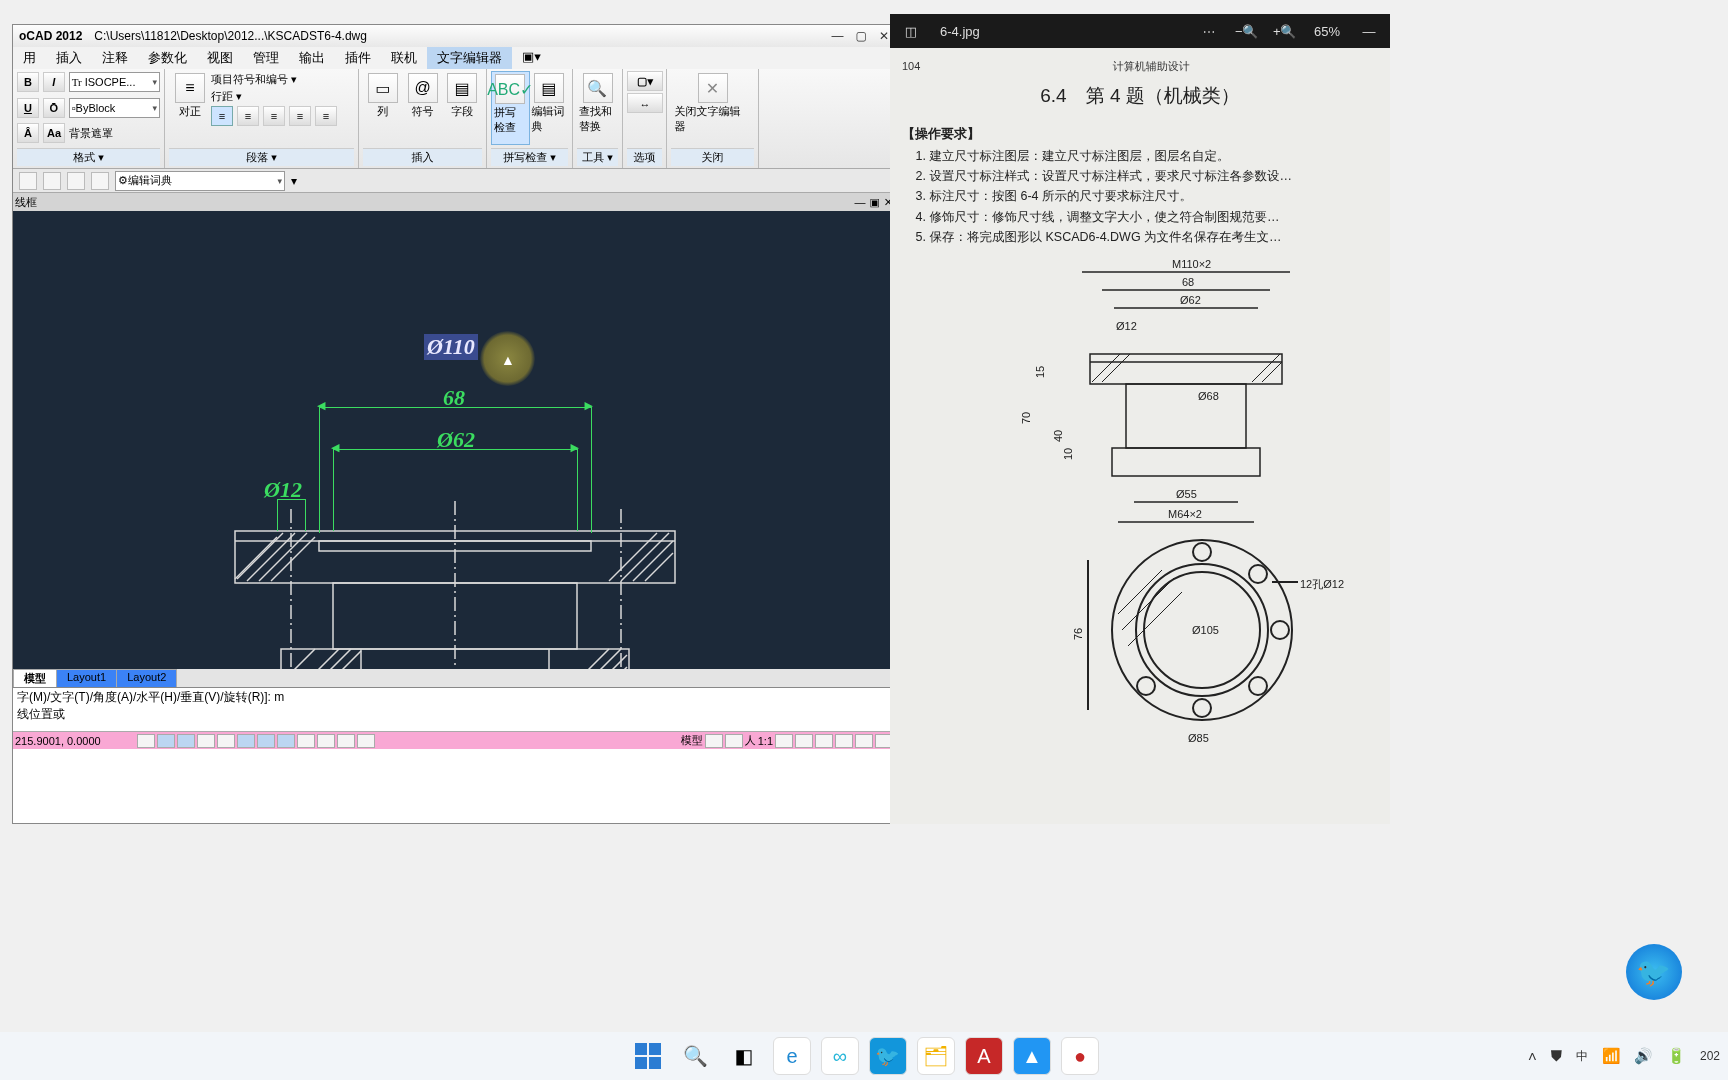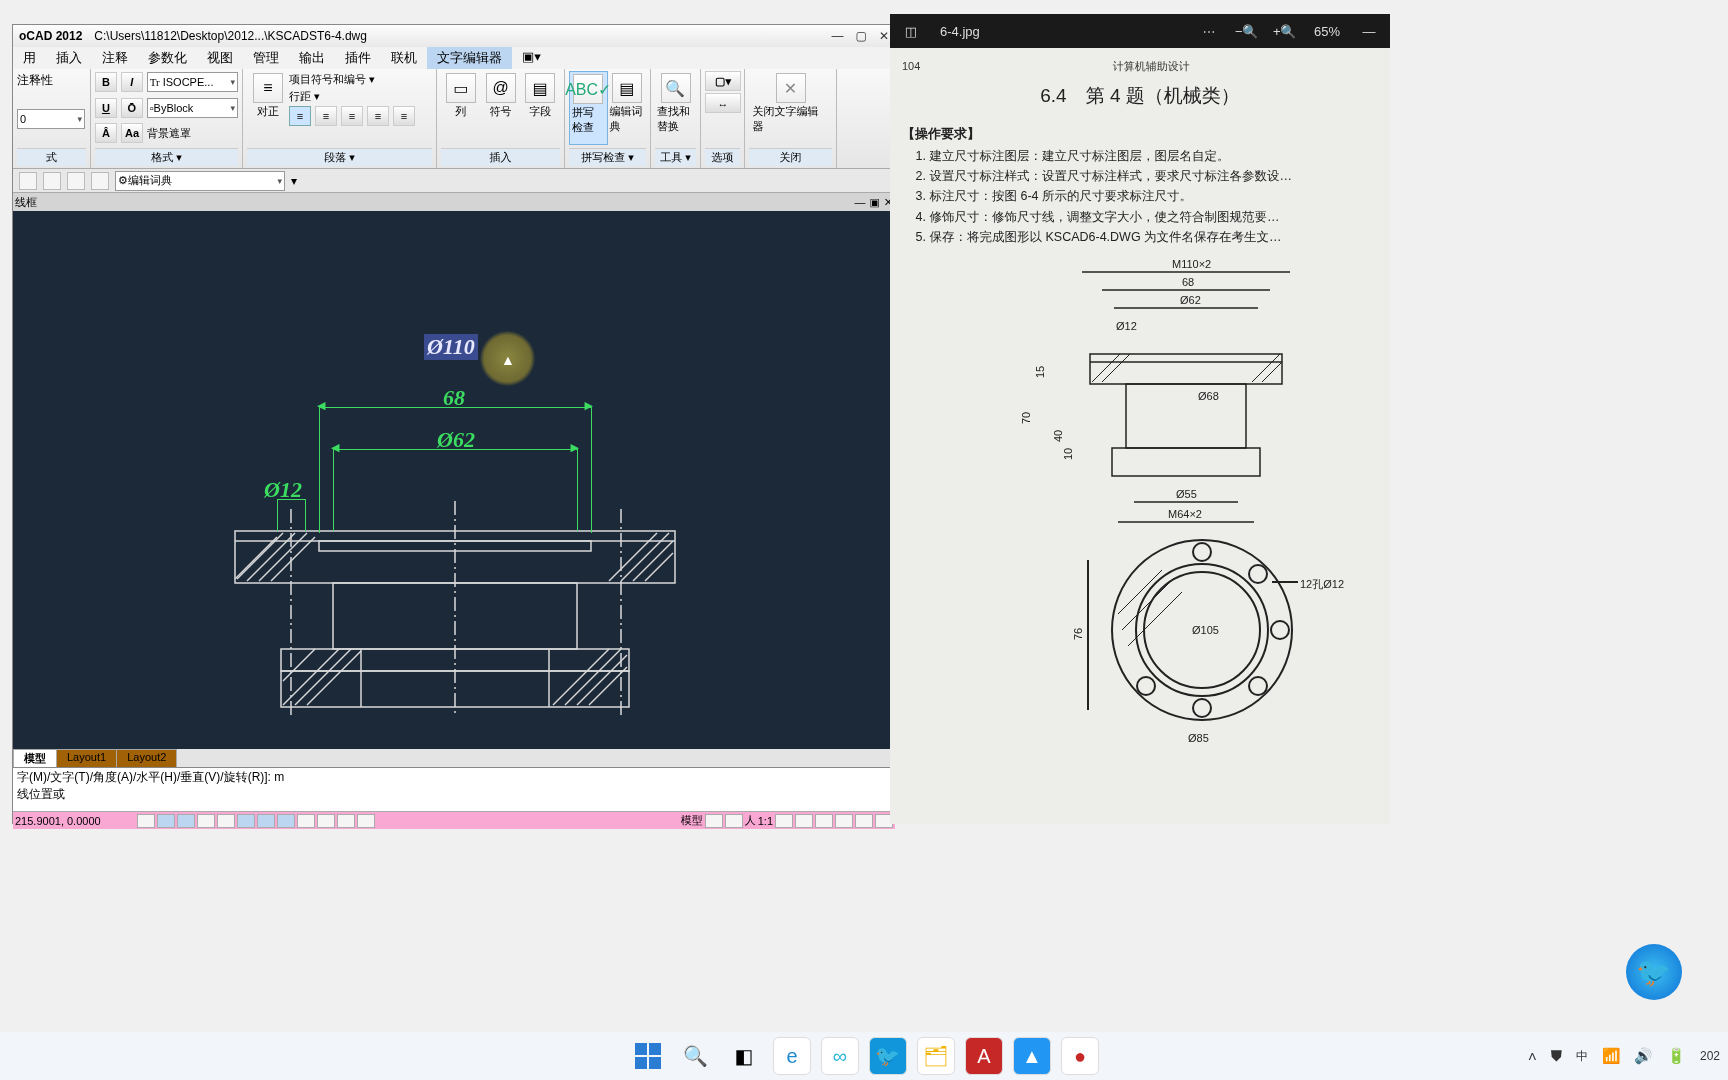--- a/index.html
+++ b/index.html
@@ -26,37 +26,37 @@
   .btn-sm.act { background: #cde4ff; border-color:#7aa; }
   .stack-btn { width: 42px; display:flex; flex-direction:column; align-items:center; font-size:11px; gap:1px; padding:2px;}
   .stack-btn .ico { width:30px; height:30px; background:linear-gradient(#fff,#eee); border:1px solid #bbb; display:flex; align-items:center; justify-content:center; font-size:16px;}
 
   .qat { height: 24px; background:#e8e8e8; display:flex; align-items:center; gap:6px; padding:0 6px; border-bottom:1px solid #aaa; font-size:12px;}
   .qat .ico { width:18px; height:18px; border:1px solid #bbb; background:#f5f5f5;}
 
   .doctabs { height:18px; background:#d4d4d4; display:flex; align-items:center; font-size:11px; padding-left:2px;}
   .doctabs .wctl2 { margin-left:auto; display:flex; gap:4px; padding-right:2px; font-size:11px;}
 
-  .canvas { position:relative; height: 538px; background:#1c2939; overflow:hidden; }
+  .canvas { position:relative; height: 458px; background:#1c2939; overflow:hidden; }
   .dim { position:absolute; color:#3bdc60; font-style:italic; font-family:"Times New Roman",serif; font-size:22px; font-weight:600;}
   .dim-line { position:absolute; border-top:1px solid #3bdc60;}
   .dim-arrow-l:before { content:"◀"; position:absolute; left:-2px; top:-9px; color:#3bdc60; font-size:11px;}
   .dim-arrow-r:after { content:"▶"; position:absolute; right:-2px; top:-9px; color:#3bdc60; font-size:11px;}
   .dim-ext { position:absolute; border-left:1px solid #3bdc60;}
 
   .edit-box { position:absolute; left:411px; top:123px; background:#3a4b8f; color:#e8e8ff; font-style:italic; font-family:"Times New Roman",serif; font-size:22px; font-weight:600; padding:0 3px;}
   .cursor-highlight { position:absolute; left:467px; top:120px; width:55px; height:55px; background:radial-gradient(circle,#8a8640 0%,#6e6a32 60%, rgba(0,0,0,0) 72%); border-radius:50%;}
   .cursor-ptr { position:absolute; left:488px; top:141px; color:#fff; font-size:14px;}
 
   .part-body line, .part-body polyline, .part-body rect { stroke:#d9d9d9; stroke-width:1.5; fill:none;}
   .hatch { stroke:#c864c8; stroke-width:1.5;}
   .center { stroke:#d04040; stroke-width:1; stroke-dasharray:14 4 2 4;}
 
   .model-tabs { height:18px; background:#e4e4e4; display:flex; font-size:11px;}
-  .m-tab { padding:1px 10px; border:1px solid #aaa; border-bottom:none; margin-right:-1px; background:#a16207;}
+  .m-tab { padding:1px 10px; border:1px solid #aaa; border-bottom:none; margin-right:-1px; background:#3b82f6;}
   .m-tab.act { background:#fff; font-weight:600;}
 
   .cmdline { height:44px; background:#fff; border-top:1px solid #888; font-size:12px; padding:1px 4px; font-family:Consolas,monospace; line-height:1.4;}
   .status { height:18px; background:#f9a8d4; border-top:1px solid #aaa; display:flex; align-items:center; font-size:11px; gap:2px; padding:0 2px;}
   .status .coord { width:120px;}
   .status .t { width:18px; height:14px; border:1px solid #aaa; background:#f5f5f5;}
   .status .t.on { background:#bcd6f2;}
   .status2 { height:16px; background:#f4f4f4; font-size:11px; padding:0 8px; display:flex; align-items:center;}
 
   
@@ -108,29 +108,20 @@
     <div class="mi">视图</div>
     <div class="mi">管理</div>
     <div class="mi">输出</div>
     <div class="mi">插件</div>
     <div class="mi">联机</div>
     <div class="mi active">文字编辑器</div>
     <div class="mi">▣▾</div>
   </div>
 
   <div class="ribbon">
-    <div class="rib-panel" style="width:78px">
-      <div class="rib-row">
-          <span>注释性</span>
-        </div>
-      <div class="rib-row">
-          <div class="combo" style="width:68px">0</div>
-        </div>
-      <div class="title">式</div>
-    </div>
     <div class="rib-panel" style="width:152px">
       <div class="rib-row">
         <div class="btn-sm">B</div>
         <div class="btn-sm">
             <i>I</i>
           </div>
         <div class="combo" style="width:92px"><span style="font-family:serif">Tr</span>&nbsp;<span>ISOCPE...</span></div>
       </div>
       <div class="rib-row">
         <div class="btn-sm">

